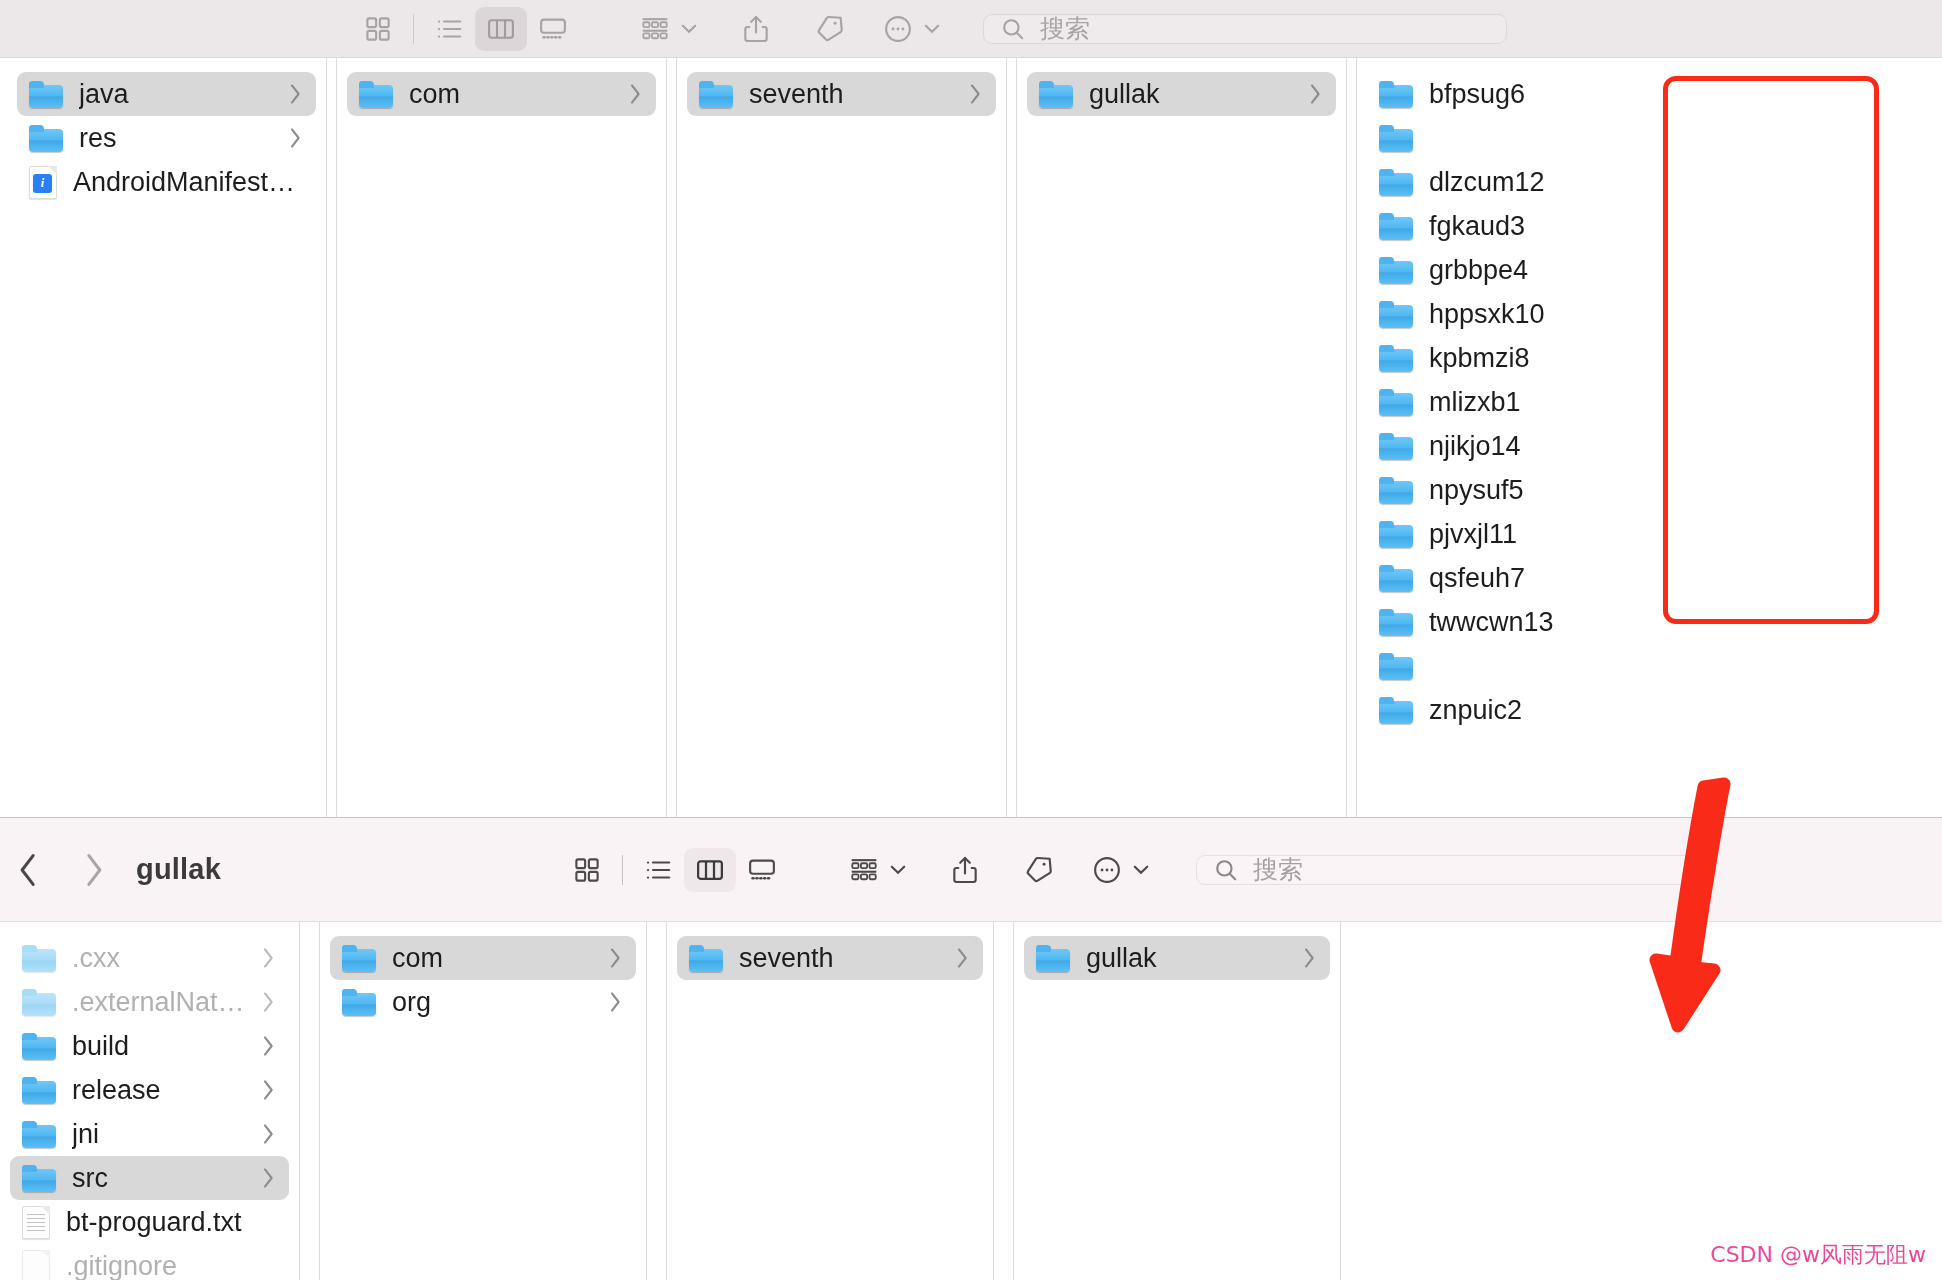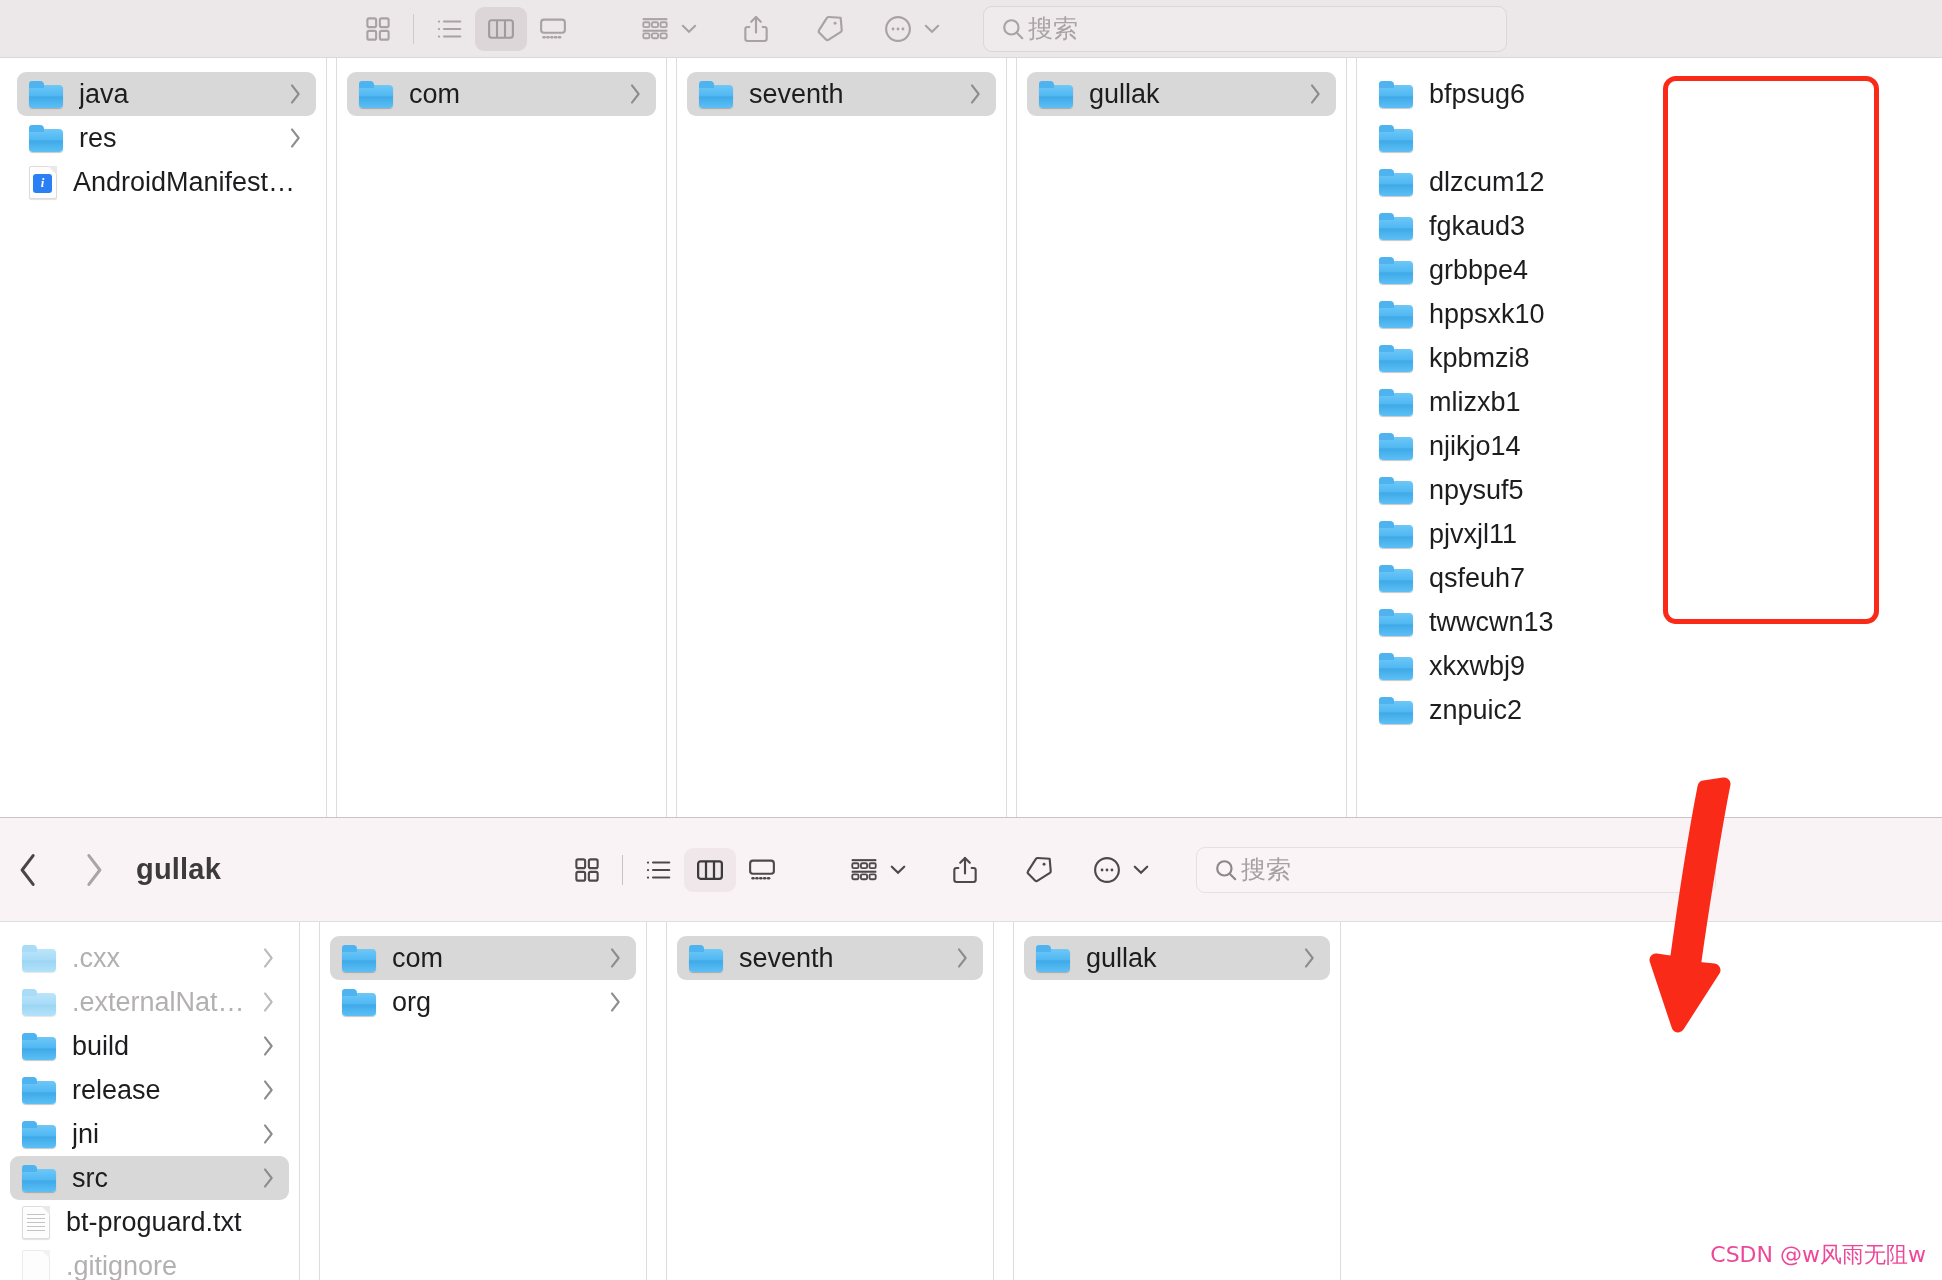--- a/index.html
+++ b/index.html
@@ -73,22 +73,22 @@
   .menubtn {
     display: flex; align-items: center; gap: 9px;
     height: 44px; padding: 0 4px;
   }
   .chev-d { width: 18px; height: 11px; }
   .iconbtn {
     width: 48px; height: 44px;
     display: flex; align-items: center; justify-content: center;
   }
   .searchbox {
-    display: flex; align-items: center; gap: 2px;
-    height: 46px; border-radius: 9px;
+    display: flex; align-items: center; gap: 14px;
+    height: 30px; border-radius: 9px;
     padding: 0 16px;
     font-family: Liberation Serif, serif;
   }
   .win1 .searchbox {
     width: 524px; background: #efeaec;
     border: 1px solid #dcd6d9;
   }
   .win2 .searchbox {
     width: 520px; background: #fbf4f6;
     border: 1px solid #e6e0e3;
@@ -466,21 +466,20 @@
               <span class="body"></span>
               <span class="tab"></span>
             </span>
             <span class="name">twwcwn13</span>
           </div>
           <div class="row">
             <span class="fold">
               <span class="body"></span>
               <span class="tab"></span>
             </span>
-            <span class="name">xkxwbj9</span>
           </div>
           <div class="row">
             <span class="fold">
               <span class="body"></span>
               <span class="tab"></span>
             </span>
             <span class="name">znpuic2</span>
           </div>
         </div>
     </div>

